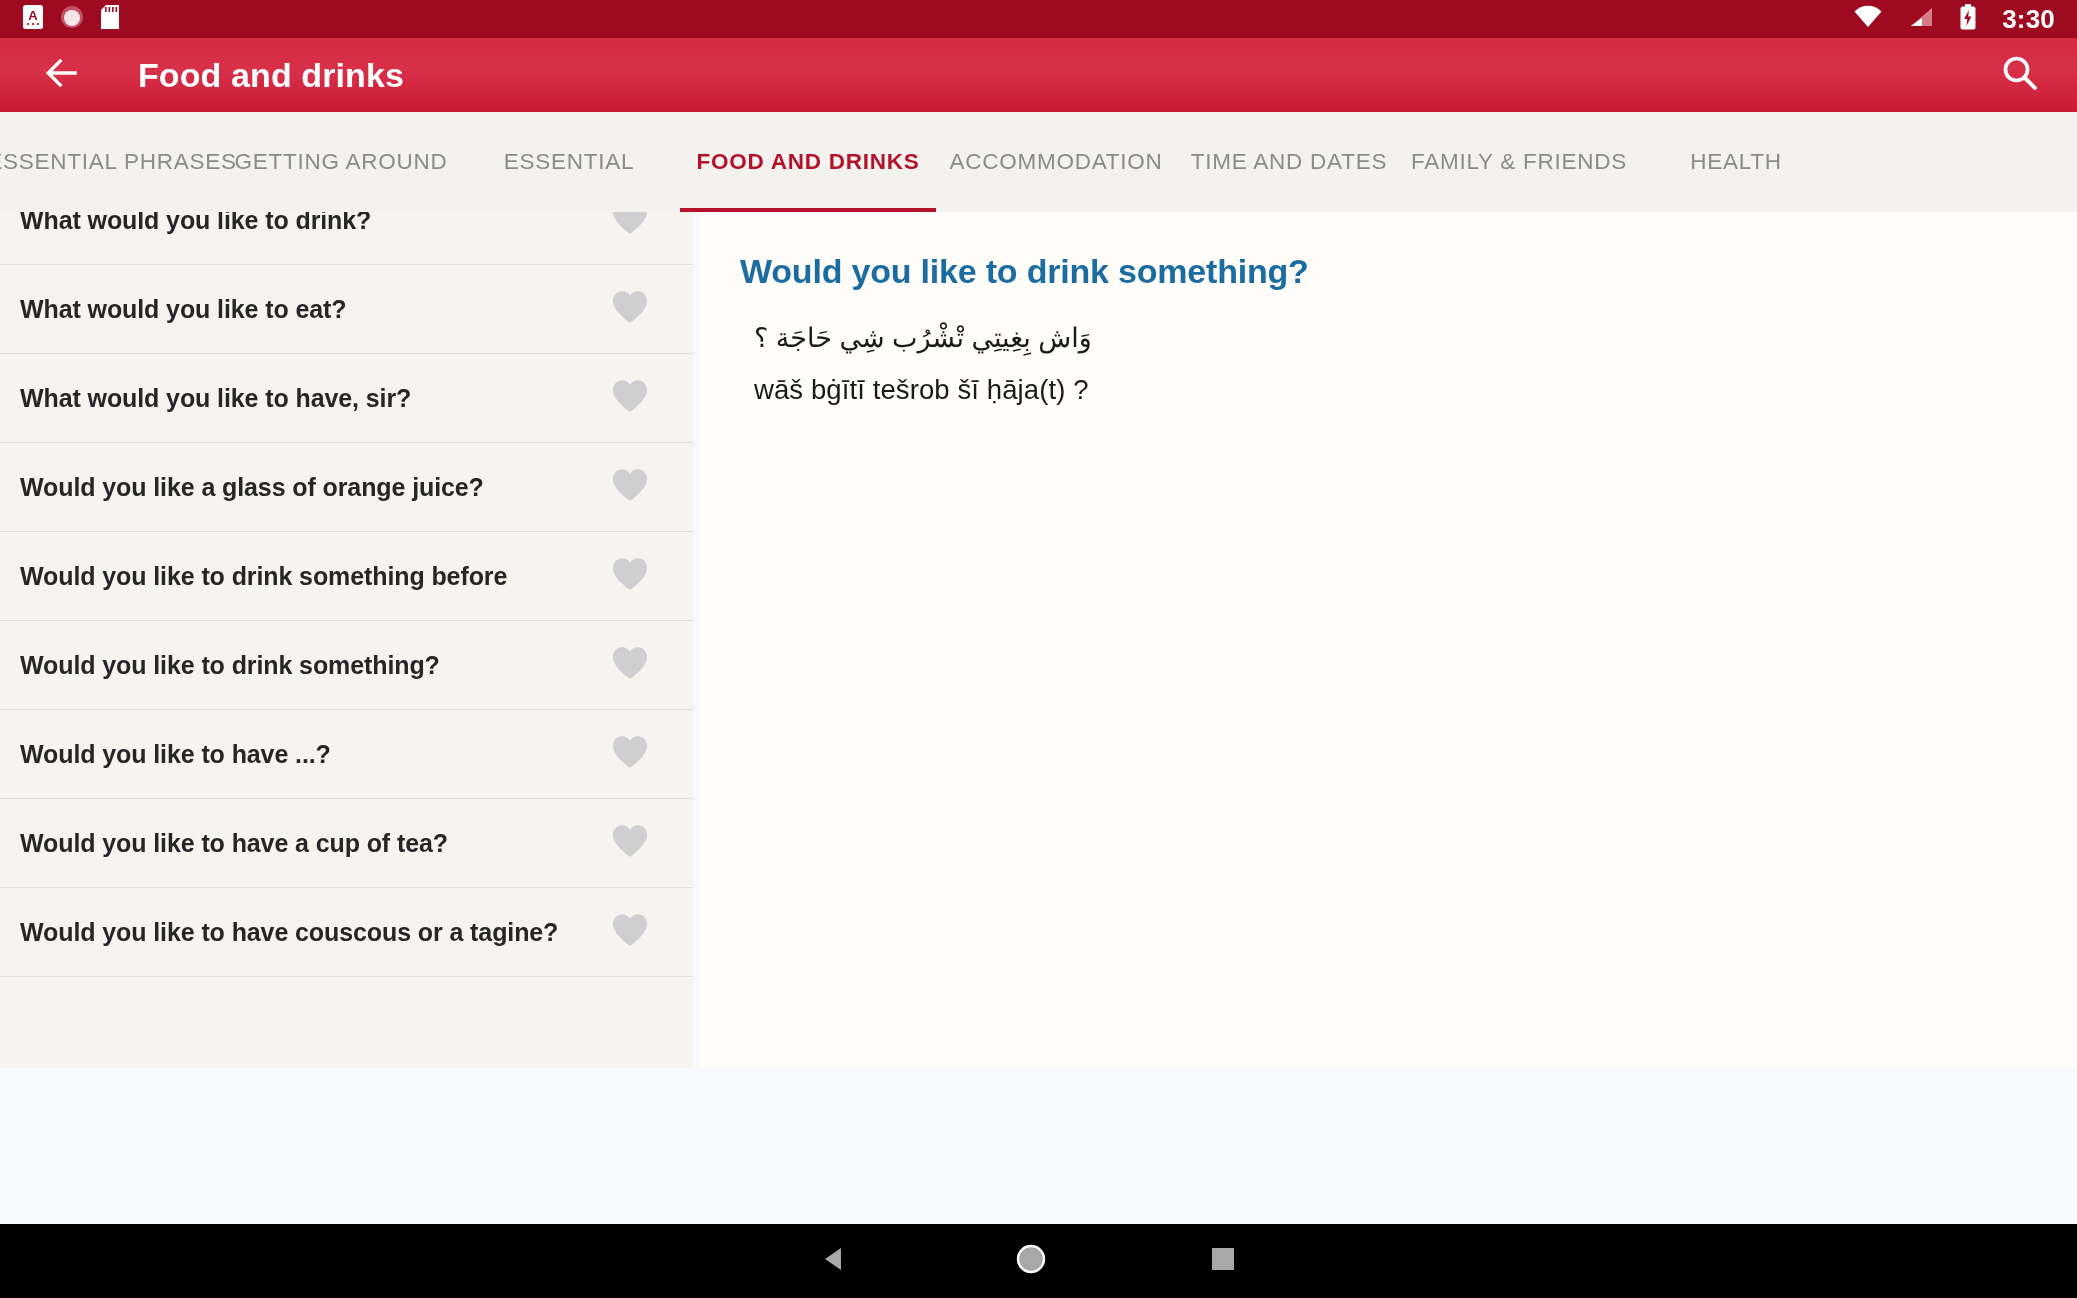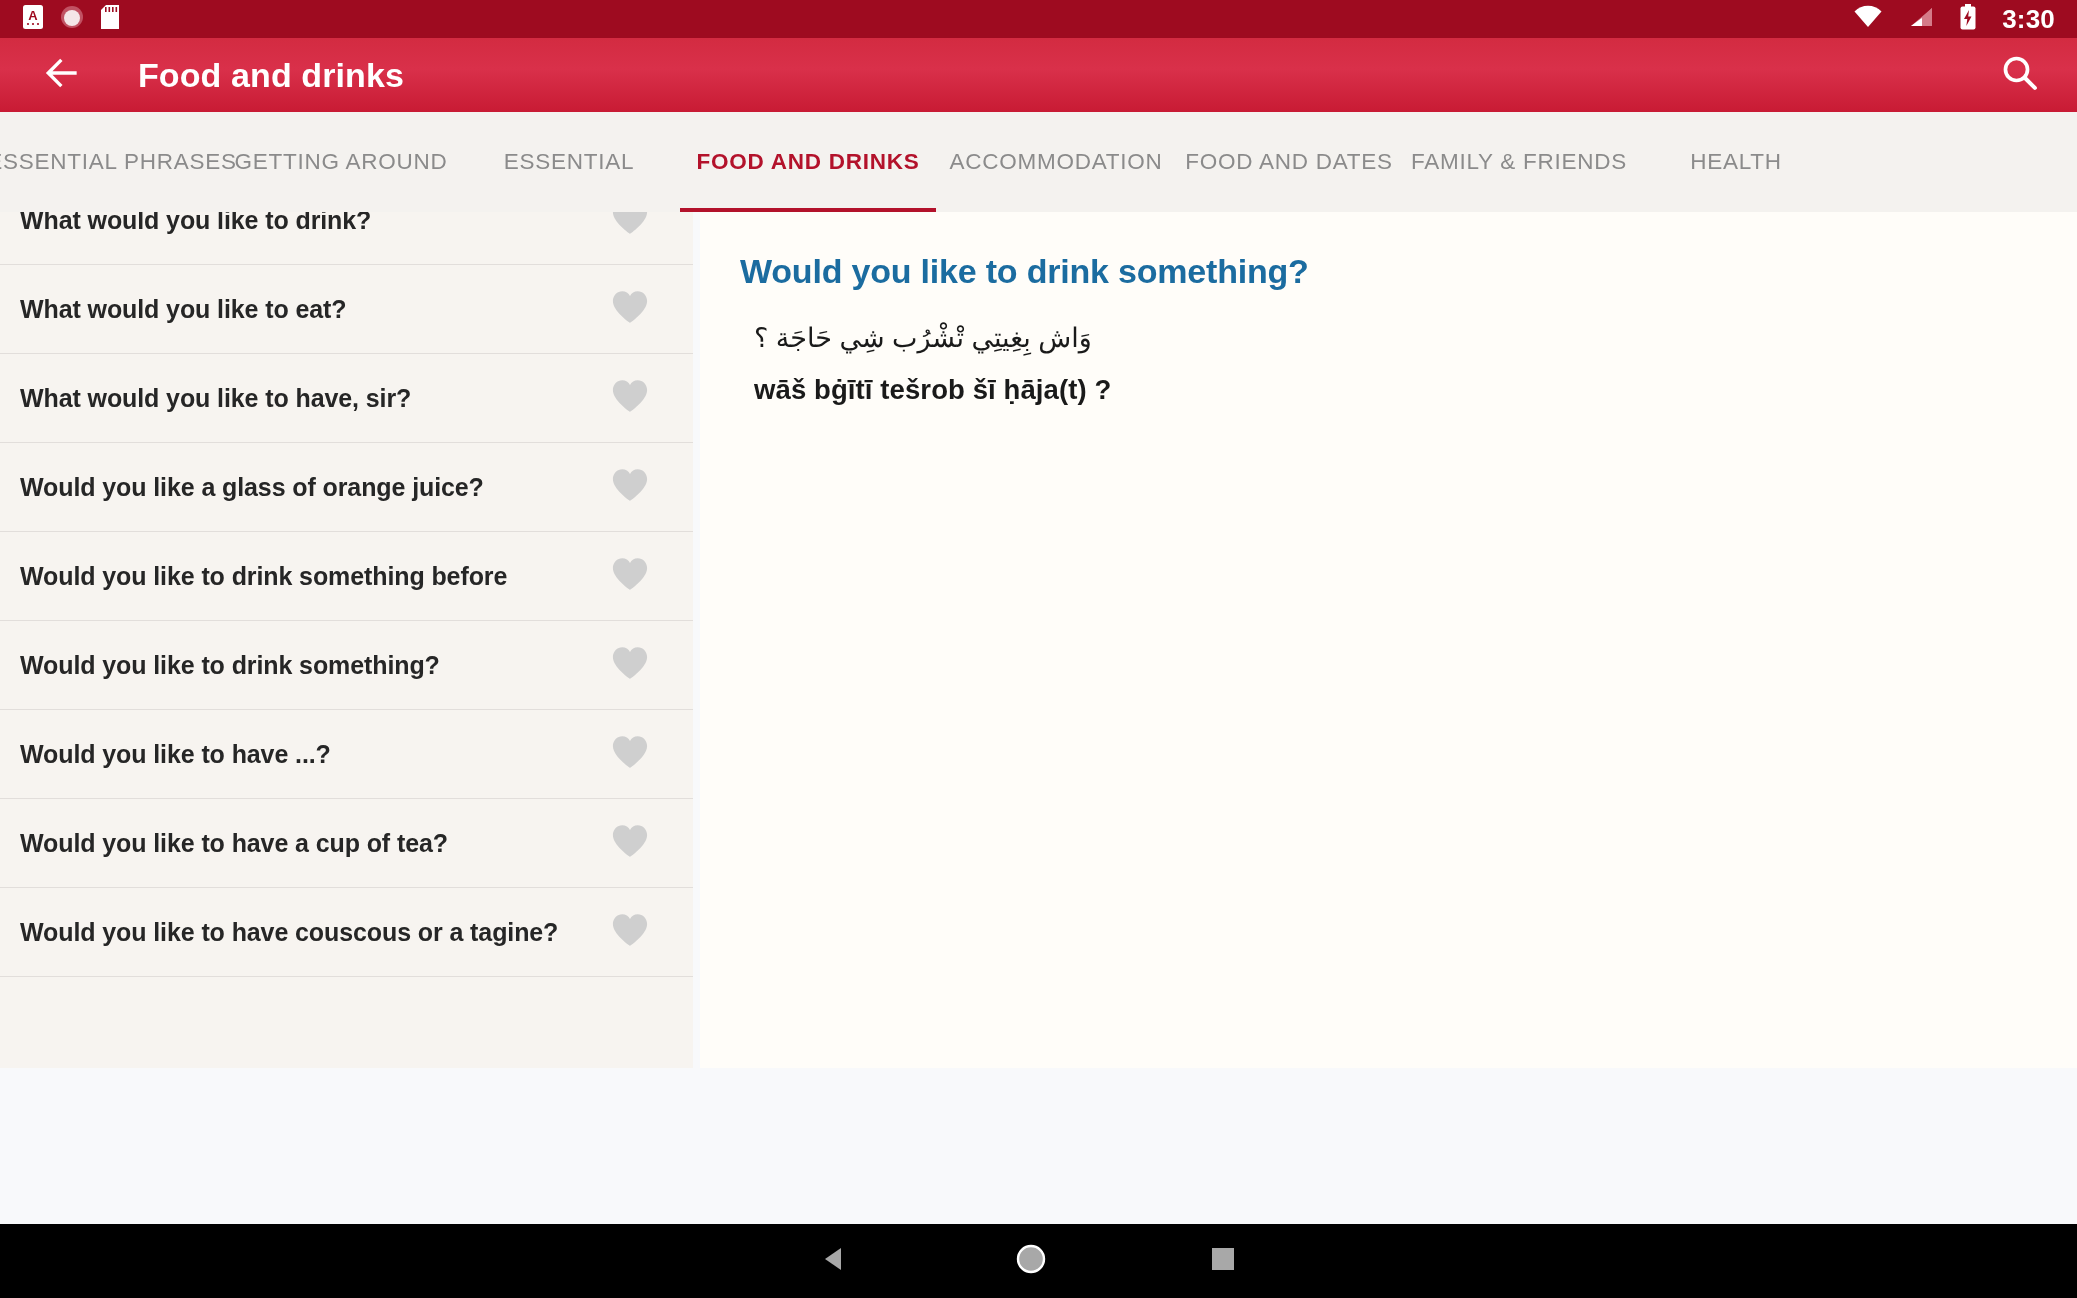--- a/index.html
+++ b/index.html
@@ -141,21 +141,21 @@
     color: #1a1a1a;
     font-size: 27px;
     font-weight: 400;
     margin: 12px 0 16px 14px;
     line-height: 1.45;
     unicode-bidi: plaintext;
   }
   .detail-translit {
     color: #1a1a1a;
     font-size: 27.5px;
-    font-weight: 700;
+    font-weight: 400;
     margin-left: 14px;
     letter-spacing: .1px;
   }
 
   
   .navbar {
     position: absolute; bottom: 0; left: 0;
     width: 2077px; height: 74px;
     background: #000000;
     display: flex; align-items: center;
@@ -253,21 +253,21 @@
     <div class="tab" style="width: 222px;">
       <span>ESSENTIAL</span>
     </div>
     <div class="tab active" style="width: 256px;">
       <span>FOOD AND DRINKS</span>
     </div>
     <div class="tab" style="width: 240px;">
       <span>ACCOMMODATION</span>
     </div>
     <div class="tab" style="width: 226px;">
-      <span>FOOD AND DATES</span>
+      <span>TIME AND DATES</span>
     </div>
     <div class="tab" style="width: 234px;">
       <span>FAMILY &amp; FRIENDS</span>
     </div>
     <div class="tab" style="width: 200px;">
       <span>HEALTH</span>
     </div>
   </div>
 
 <div class="content">

